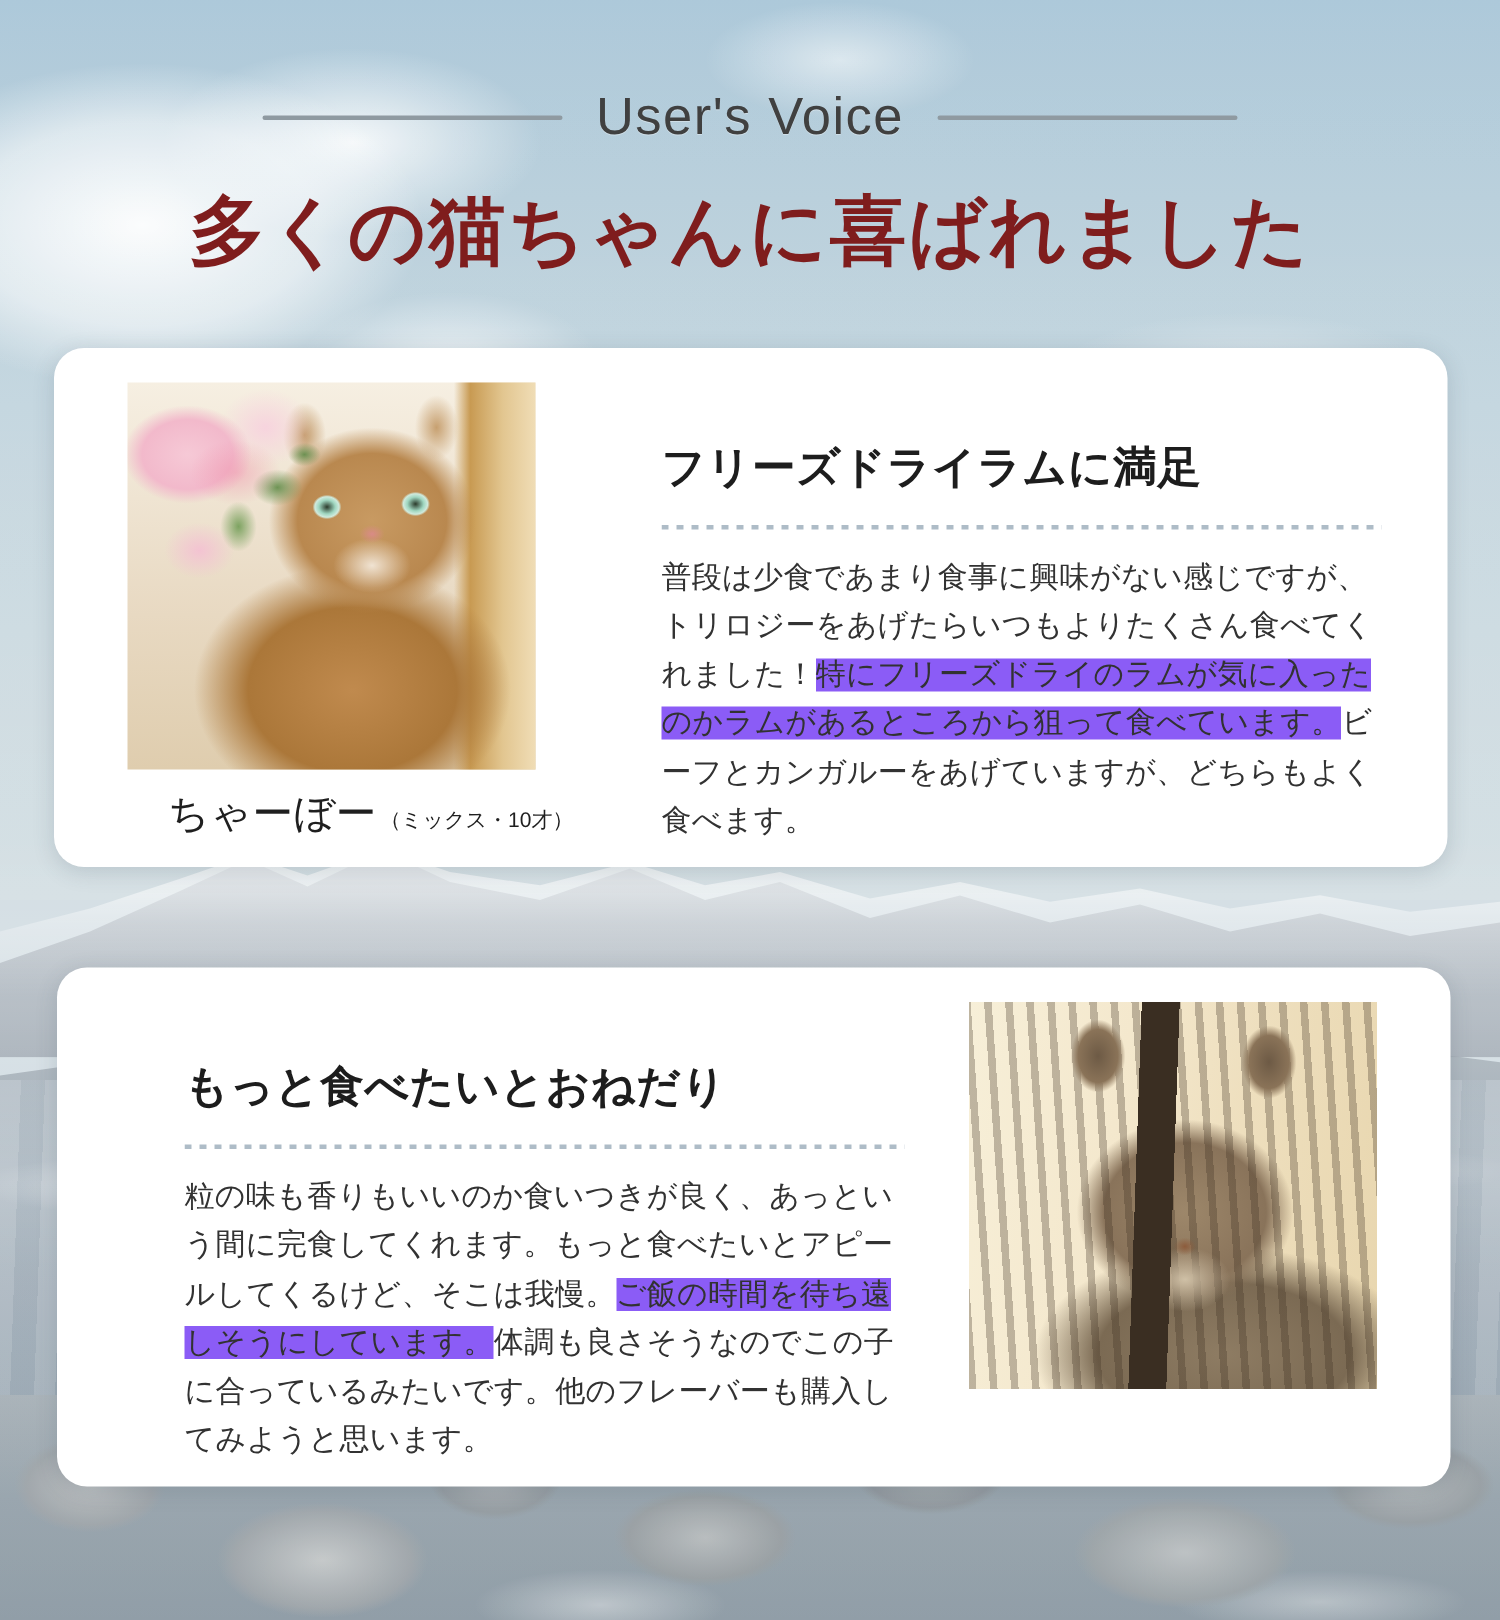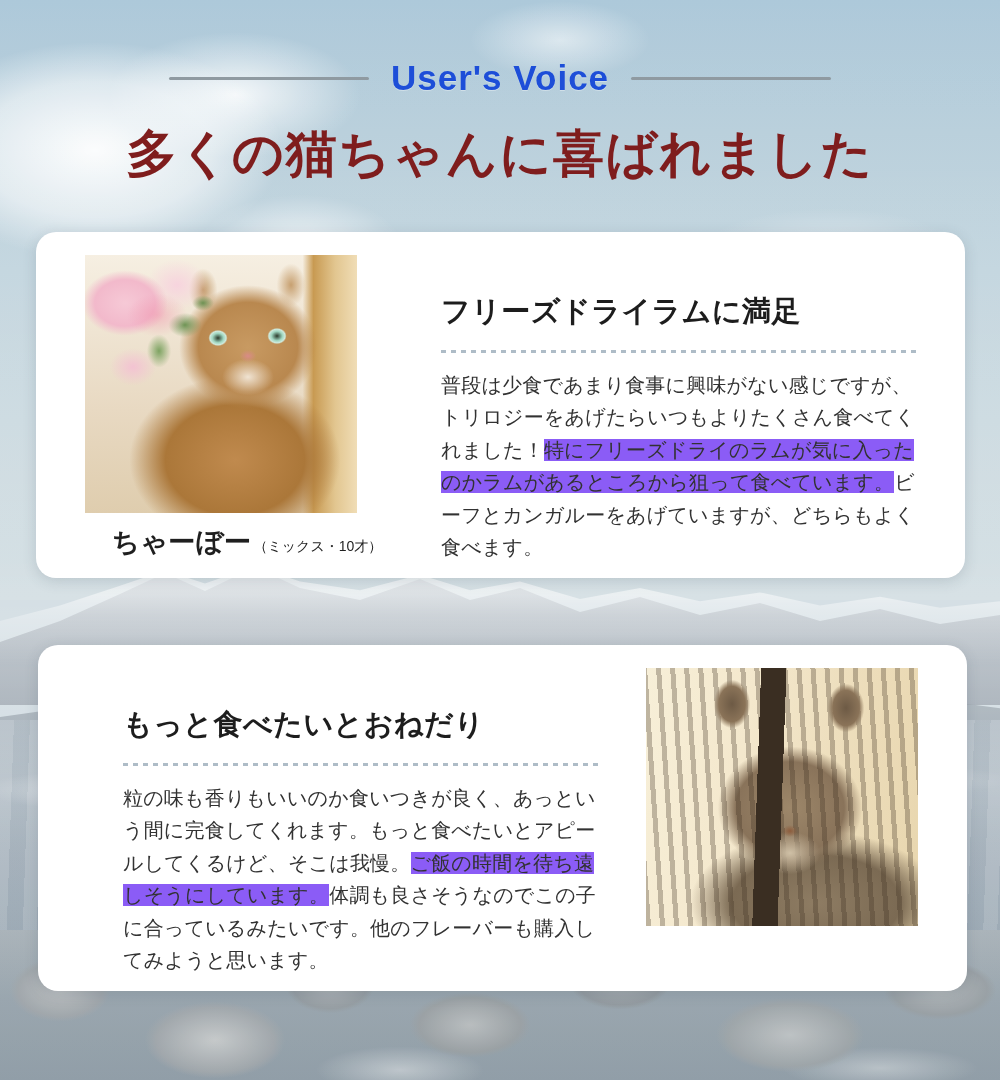--- a/index.html
+++ b/index.html
@@ -84,22 +84,22 @@
 
   
   #fg { position:relative; z-index:2; }
 
   .eyebrow-wrap {
     display:flex; align-items:center; justify-content:center;
     gap:22px; padding-top:58px;
   }
   .eyebrow-line { width:200px; height:3px; background:#8f9aa1; border-radius:2px; }
   .eyebrow {
-    font-size:35px; font-weight:bold; letter-spacing:1px;
-    color:#1d4ed8; text-shadow:0 1px 0 rgba(255,255,255,.35);
+    font-size:35px; font-weight:normal; letter-spacing:1px;
+    color:#404040; text-shadow:0 1px 0 rgba(255,255,255,.35);
   }
 
   .headline {
     text-align:center; margin-top:22px;
     font-size:51px; font-weight:bold; letter-spacing:1.5px;
     color:#7f1d1d;
   }
 
   
   .card {
@@ -162,21 +162,21 @@
       
       radial-gradient(ellipse 140px 80px at 170px 235px, #8e7c63 0%, #7b6a53 60%, rgba(123,106,83,0) 90%),
       
       linear-gradient(100deg, #f7efd8 0%, #f4e8cd 35%, #eedfbe 62%, #e8d6ae 100%);
   }
 
   .photo-caption {
     position:absolute; display:flex; align-items:baseline;
     color:#1f1f1f; white-space:nowrap;
   }
-  .caption-name { font-size:27px; font-weight:bold; letter-spacing:.5px; }
+  .caption-name { font-size:27px; font-weight:normal; letter-spacing:.5px; }
   .caption-meta { font-size:14px; margin-left:2px; color:#1f1f1f; }
 
   #caption-1 { left:76px; top:292px; }
   #caption-2 { left:661px; top:292px; }
   #caption-2 .caption-meta { margin-left:10px; }
 
   .body-col { position:absolute; width:480px; }
   #body-1 { left:405px; top:36px; }
   #body-2 { left:85px;  top:36px; }
 

